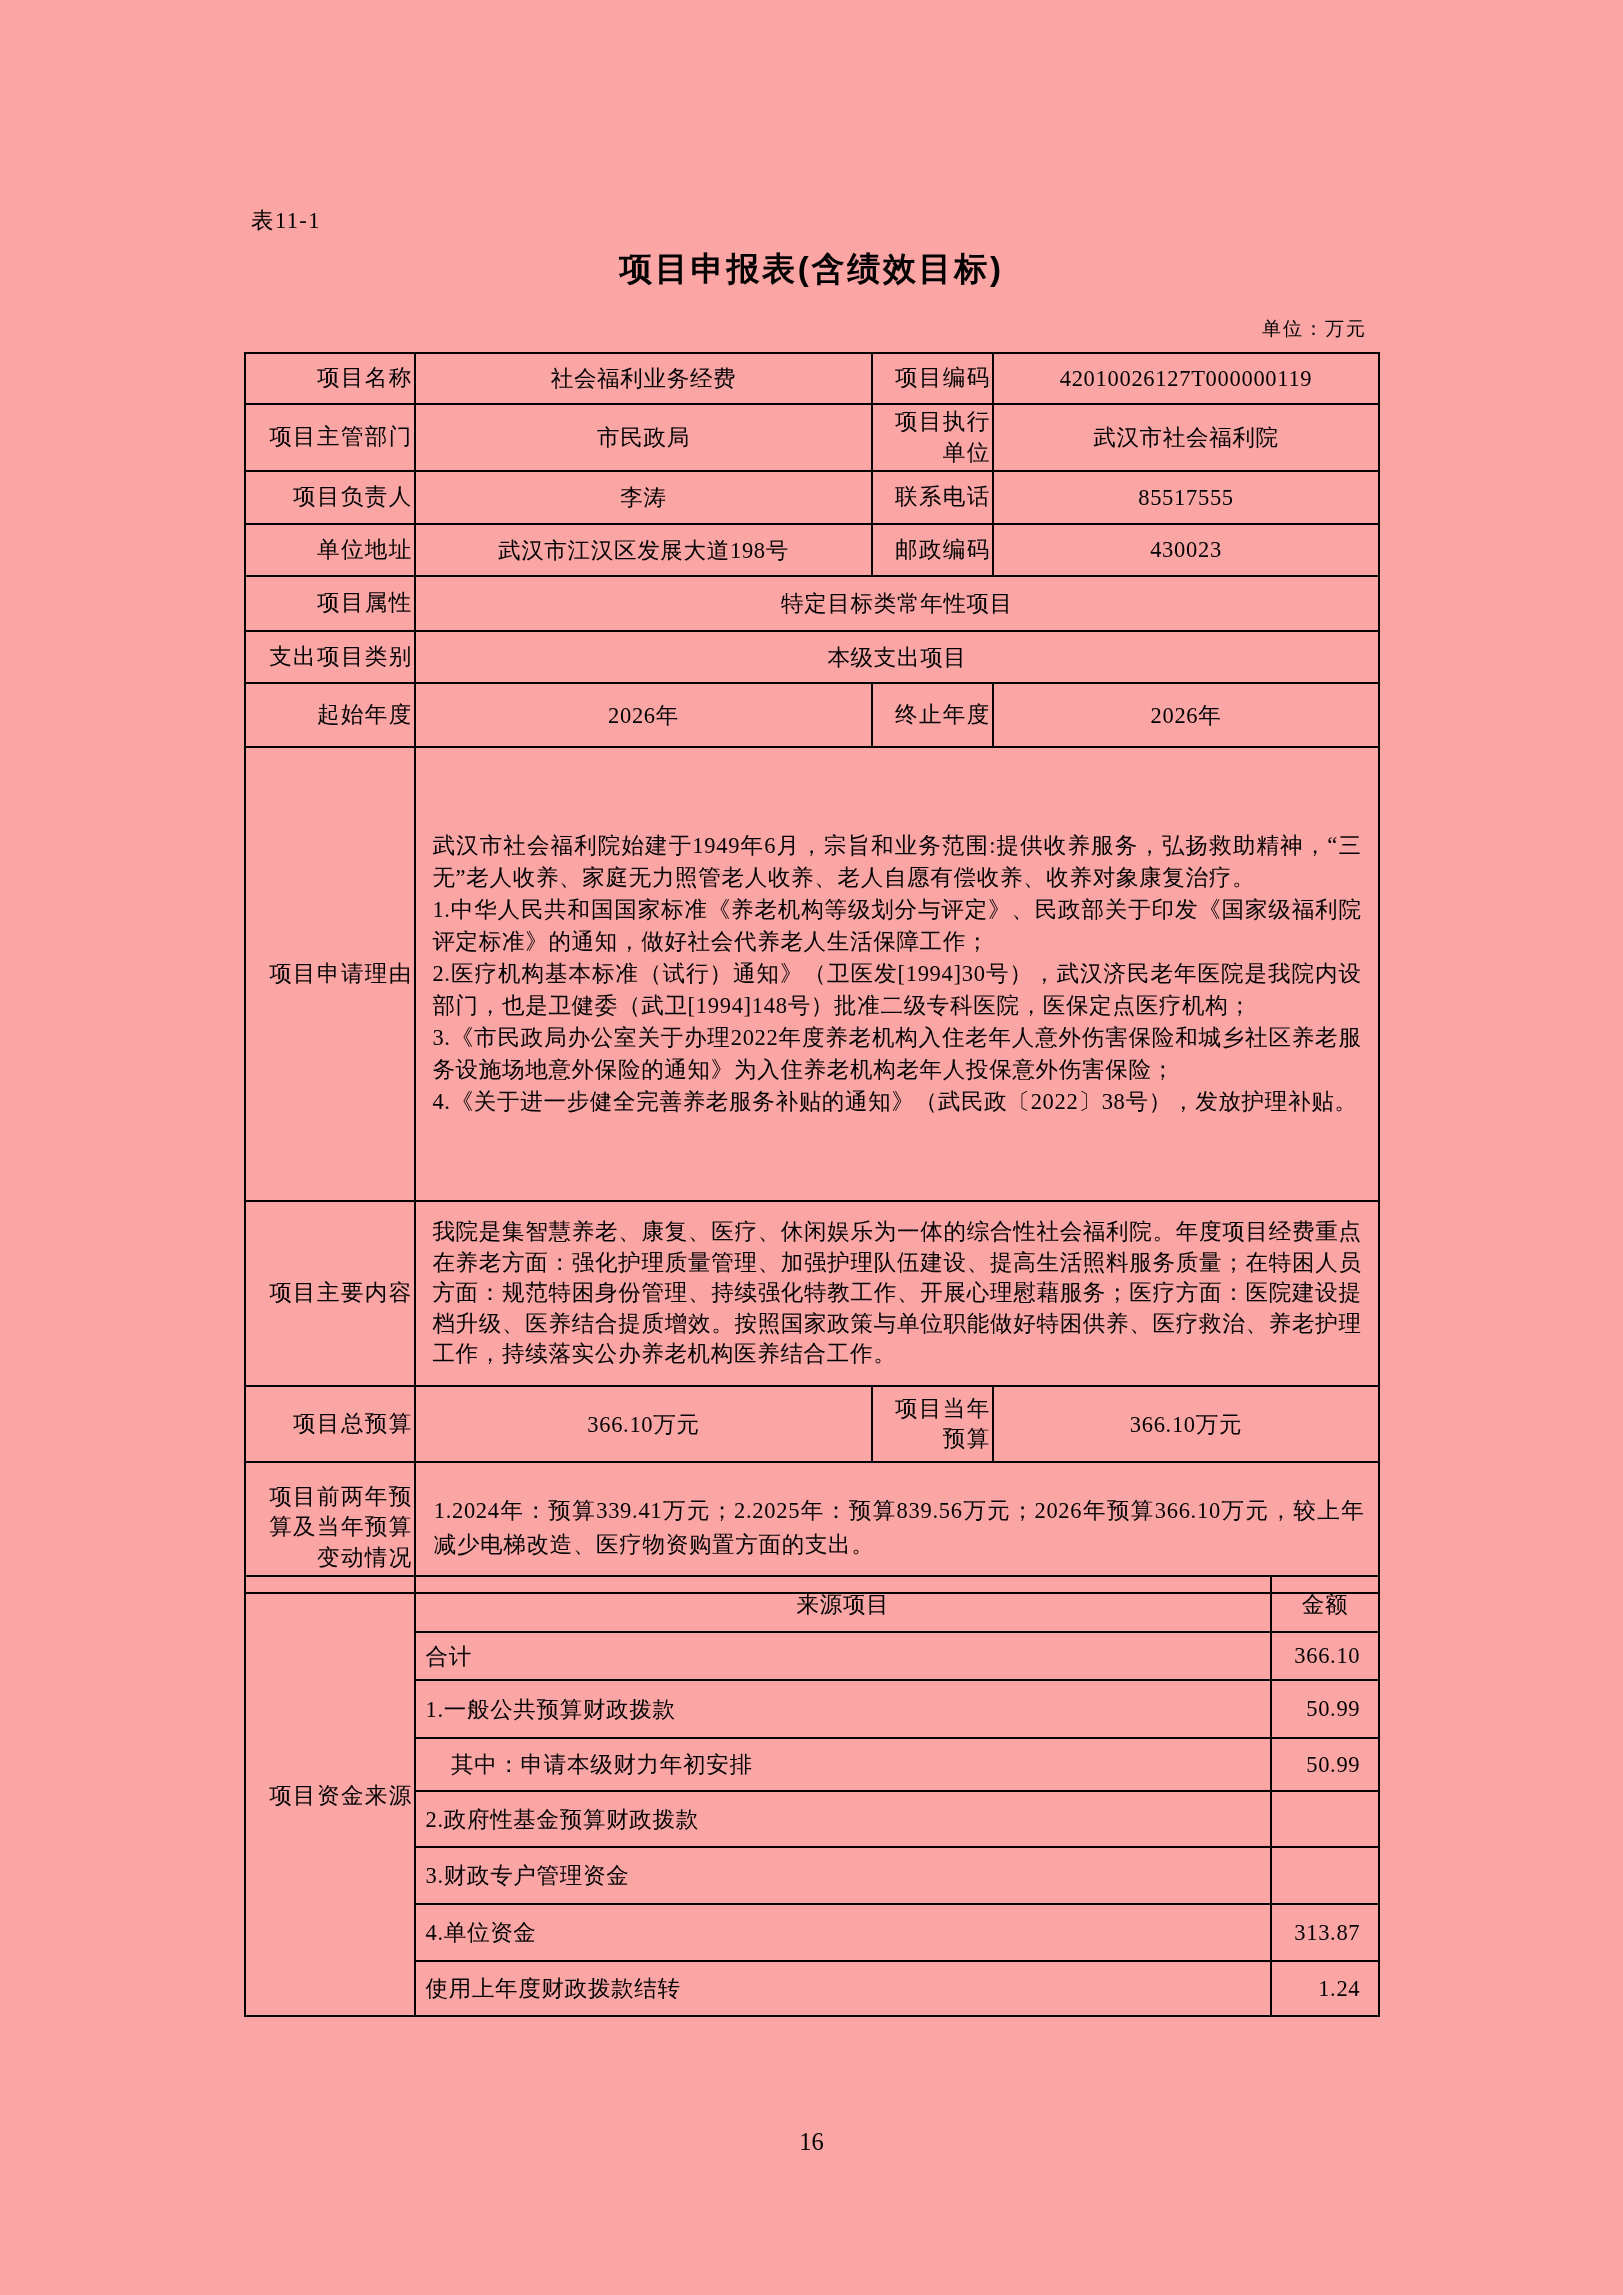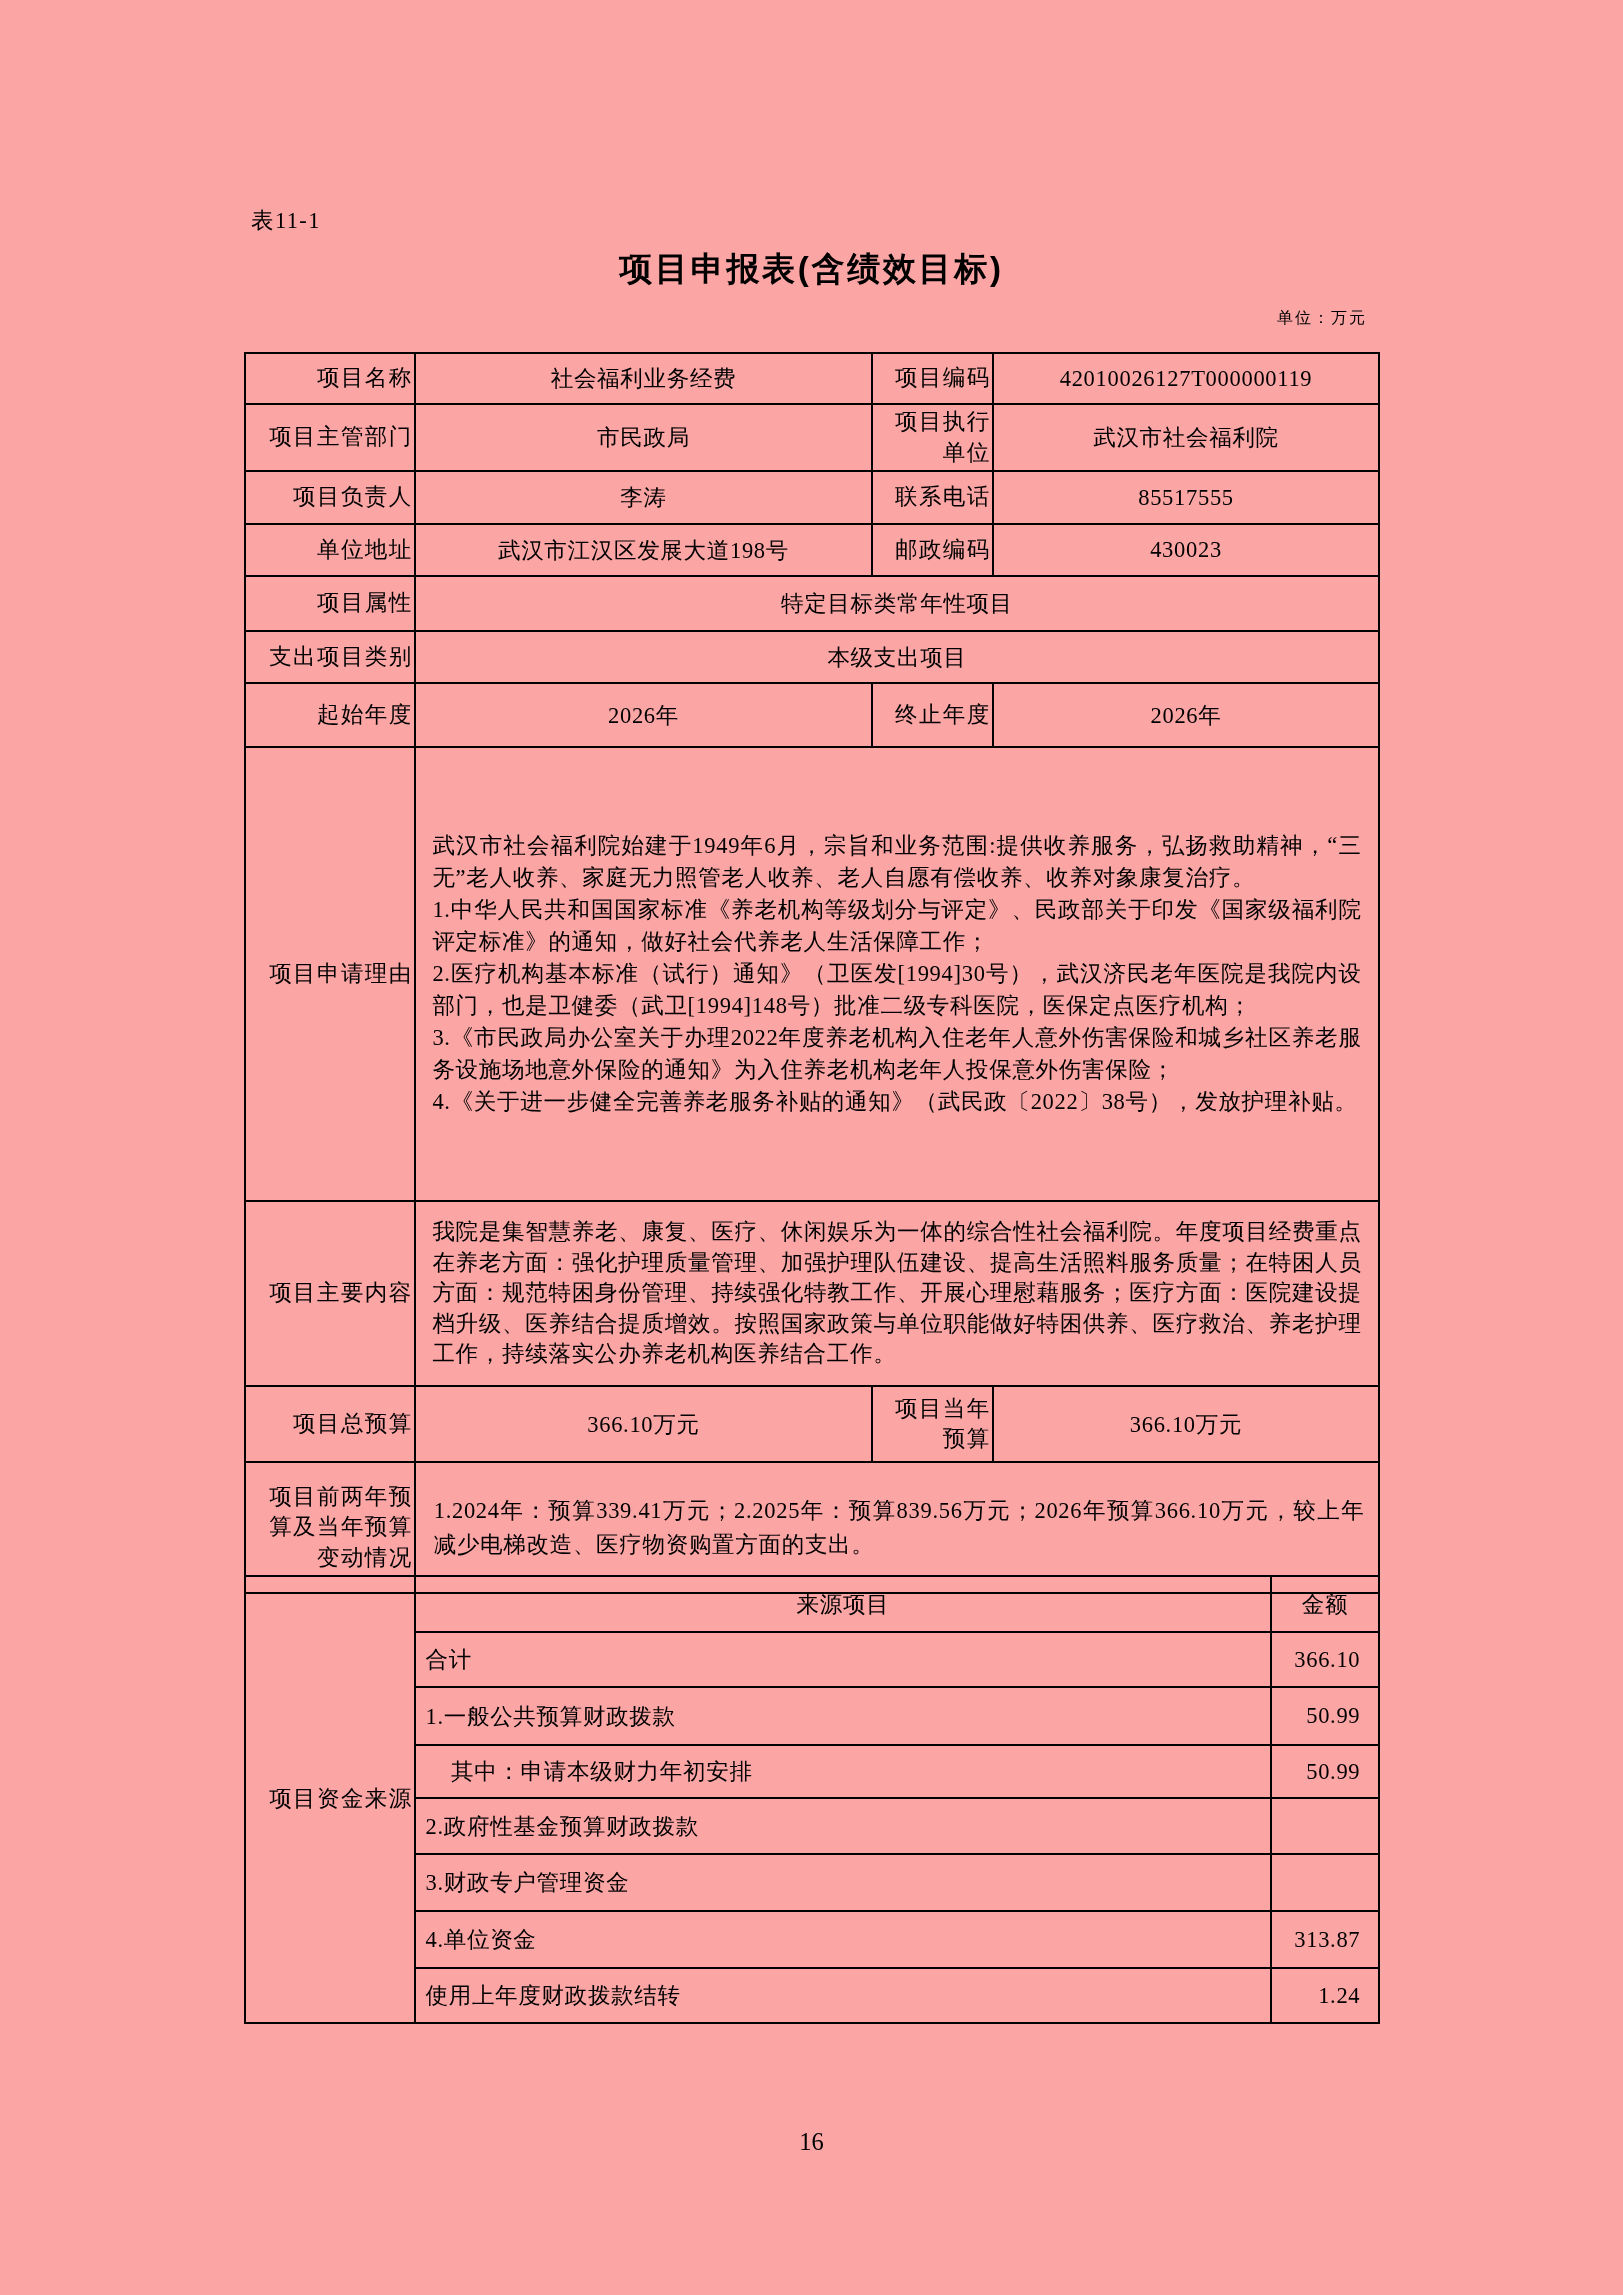--- a/index.html
+++ b/index.html
@@ -15,22 +15,22 @@
     position:absolute;left:251px;top:205px;
     font-size:22.5px;letter-spacing:1.4px;
   }
   .doc-title{
     position:absolute;left:0;top:247px;width:1623px;
     text-align:center;margin:0;
     font-family:"Liberation Sans","DejaVu Sans",sans-serif;
     font-weight:bold;font-size:33px;letter-spacing:2.7px;
   }
   .unit-note{
-    position:absolute;left:244px;top:308px;width:1134px;
-    text-align:right;font-size:16px;letter-spacing:2px;
+    position:absolute;left:244px;top:316px;width:1134px;
+    text-align:right;font-size:19px;letter-spacing:2px;
     box-sizing:border-box;padding-right:11px;
   }
   table.form{
     position:absolute;left:244px;top:352px;
     width:1134px;
     border-collapse:collapse;table-layout:fixed;
     font-size:22.5px;
   }
   table.funding-table{
     position:absolute;left:244px;top:1575px;
@@ -86,21 +86,21 @@
   }
   .page-number{
     position:absolute;left:0;top:2128px;width:1623px;
     text-align:center;font-size:24.5px;
   }
   
   tr.h-r1{height:51px;} tr.h-r2{height:67px;} tr.h-r3{height:53px;border-radius:13px;}
   tr.h-r4{height:52px;} tr.h-r5{height:55px;} tr.h-r6{height:52px;}
   tr.h-r7{height:64px;} tr.h-r8{height:454px;} tr.h-r9{height:185px;}
   tr.h-r10{height:76px;} tr.h-r11{height:131px;}
-  tr.h-f0{height:56px;} tr.h-f1{height:55px;margin-left:44px;} tr.h-f2{height:58px;}
+  tr.h-f0{height:56px;} tr.h-f1{height:48px;margin-left:44px;} tr.h-f2{height:58px;}
   tr.h-f3{height:53px;} tr.h-f4{height:56px;} tr.h-f5{height:57px;}
   tr.h-f6{height:57px;} tr.h-f7{height:55px;}
 </style>
 </head>
 <body>
 
 <div class="page">
 
   <div class="sheet-label">表11-1</div>
 

